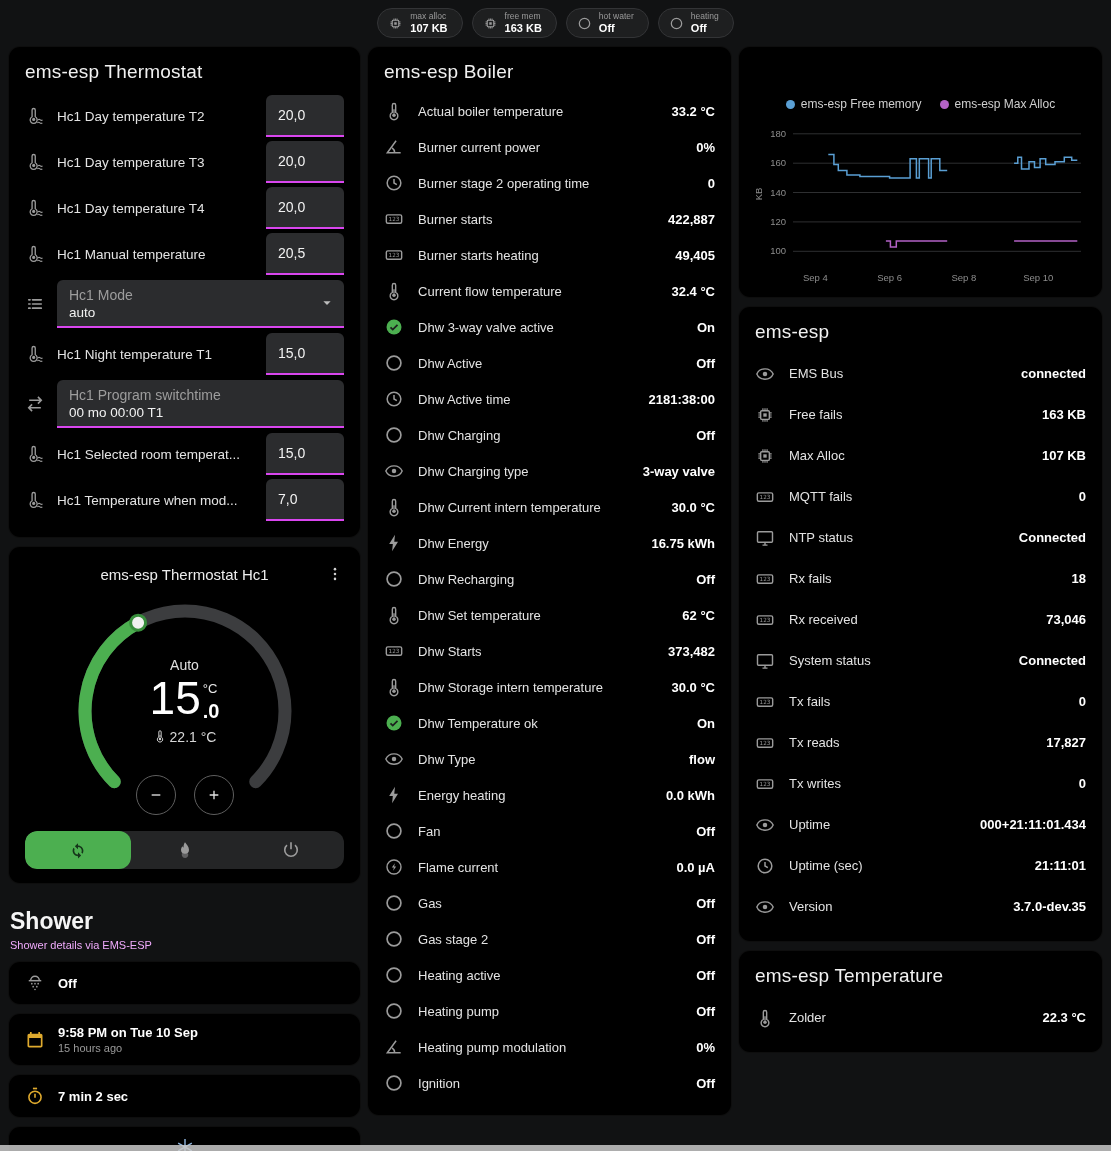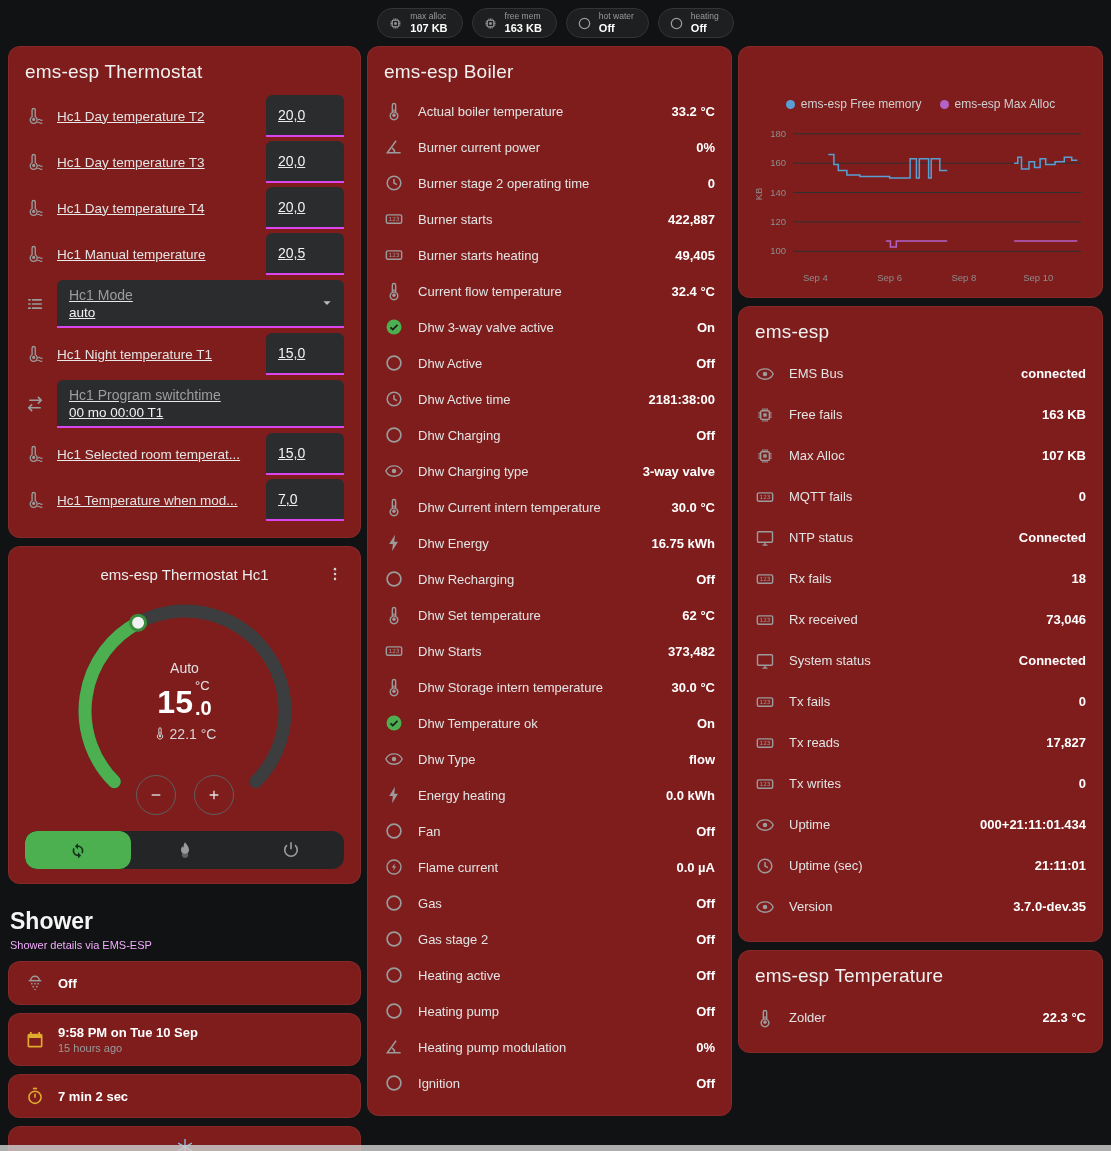--- a/index.html
+++ b/index.html
@@ -25,26 +25,26 @@
   .b-txt { display:flex; flex-direction:column; line-height:1.1; }
   .b-lbl { font-size:8.5px; color:#9a9a9a; }
   .b-val { font-size:11px; font-weight:bold; color:#fff; }
 
   
   .layout { display:flex; gap:6px; padding:0 8px; align-items:flex-start; }
   .col { display:flex; flex-direction:column; }
   .col-left { width:354px; }
   .col-mid  { width:366px; }
   .col-right{ width:365px; }
-  .card { background:#7f1d1d; border:1px solid rgba(255,255,255,0.055); border-radius:12px;
+  .card { background:#000000; border:1px solid rgba(255,255,255,0.055); border-radius:12px;
           margin-bottom:8px; padding:14px 16px; }
   .card-title { font-size:19px; font-weight:500; color:#f1f1f1; margin-bottom:10px; letter-spacing:.2px; }
 
   
-  .ctrl-row { display:flex; align-items:center; min-height:46px; gap:12px;text-decoration:underline; }
+  .ctrl-row { display:flex; align-items:center; min-height:46px; gap:12px; }
   .ctrl-row.t-select, .ctrl-row.t-wide { min-height:54px; }
   .ctrl-row .lbl { font-size:13.5px; color:#e3e3e3; flex:1; white-space:nowrap; overflow:hidden; text-overflow:ellipsis; }
   .field { background:#2b2c2e; border-bottom:2px solid #d946ef; border-radius:6px 6px 0 0; cursor:text; }
   .field.small { width:78px; height:42px; display:flex; align-items:center; padding:0 12px; }
   .field.small .fval { font-size:14px; color:#f2f2f2; }
   .field.wide { flex:1; height:48px; display:none; flex-direction:column; justify-content:center; padding:5px 12px; position:relative; }
   .field.wide .flbl { font-size:14px; color:#9d9d9d; margin-bottom:2px; }
   .field.wide .fval { font-size:13.5px; color:#f2f2f2; }
   .t-select .field.wide, .t-wide .field.wide { display:flex; }
   .chev { position:absolute; right:8px; top:50%; margin-top:-9px; width:18px; height:18px; color:#bdbdbd; display:none; }
@@ -53,21 +53,21 @@
   
   .hc1-head { display:flex; align-items:center; justify-content:center; position:relative; height:26px; }
   .hc1-title { font-size:15px; color:#ededed; }
   .menu-btn { position:absolute; right:-6px; top:-2px; width:30px; height:30px; display:flex; align-items:center; justify-content:center;
               border:none; background:transparent; color:#cfcfcf; cursor:pointer; border-radius:50%; }
   .dial-wrap { position:relative; width:232px; margin:8px auto 0; height:232px; }
   .dial-center { position:absolute; inset:0; display:flex; flex-direction:column; align-items:center; justify-content:center;
                  transform:translateY(-10px); pointer-events:none; }
   .dial-mode { font-size:14px; color:#e0e0e0; margin-bottom:2px; }
   .dial-temp { display:flex; align-items:flex-end; color:#fff; }
-  .dial-temp .t-int { font-size:32px; font-weight:bold; line-height:1;text-align:right; }
+  .dial-temp .t-int { font-size:46px; font-weight:normal; line-height:1;text-align:right; }
   .t-side { display:flex; flex-direction:column; justify-content:space-between; height:40px; padding-left:2px; }
   .t-unit { font-size:13px; color:#e8e8e8; }
   .t-frac { font-size:20px; font-weight:bold; color:#fff; line-height:1; }
   .dial-cur { display:flex; gap:3px; font-size:14px; color:#d6d6d6; margin-top:8px; }
   .dial-cur .ic { width:14px; height:14px; color:#cfcfcf; }
   .pm-row { display:flex; justify-content:center; gap:18px; margin-top:-52px; position:relative; z-index:2; }
   .pm-btn { width:40px; height:40px; border-radius:50%; border:1px solid #5f5f5f; background:transparent; color:#e3e3e3;
             display:flex; align-items:center; justify-content:center; cursor:pointer; }
   .pm-btn .ic { width:16px; height:16px; }
   .mode-strip { display:flex; background:#242526; border-radius:12px; margin-top:16px; height:38px; overflow:hidden; }

